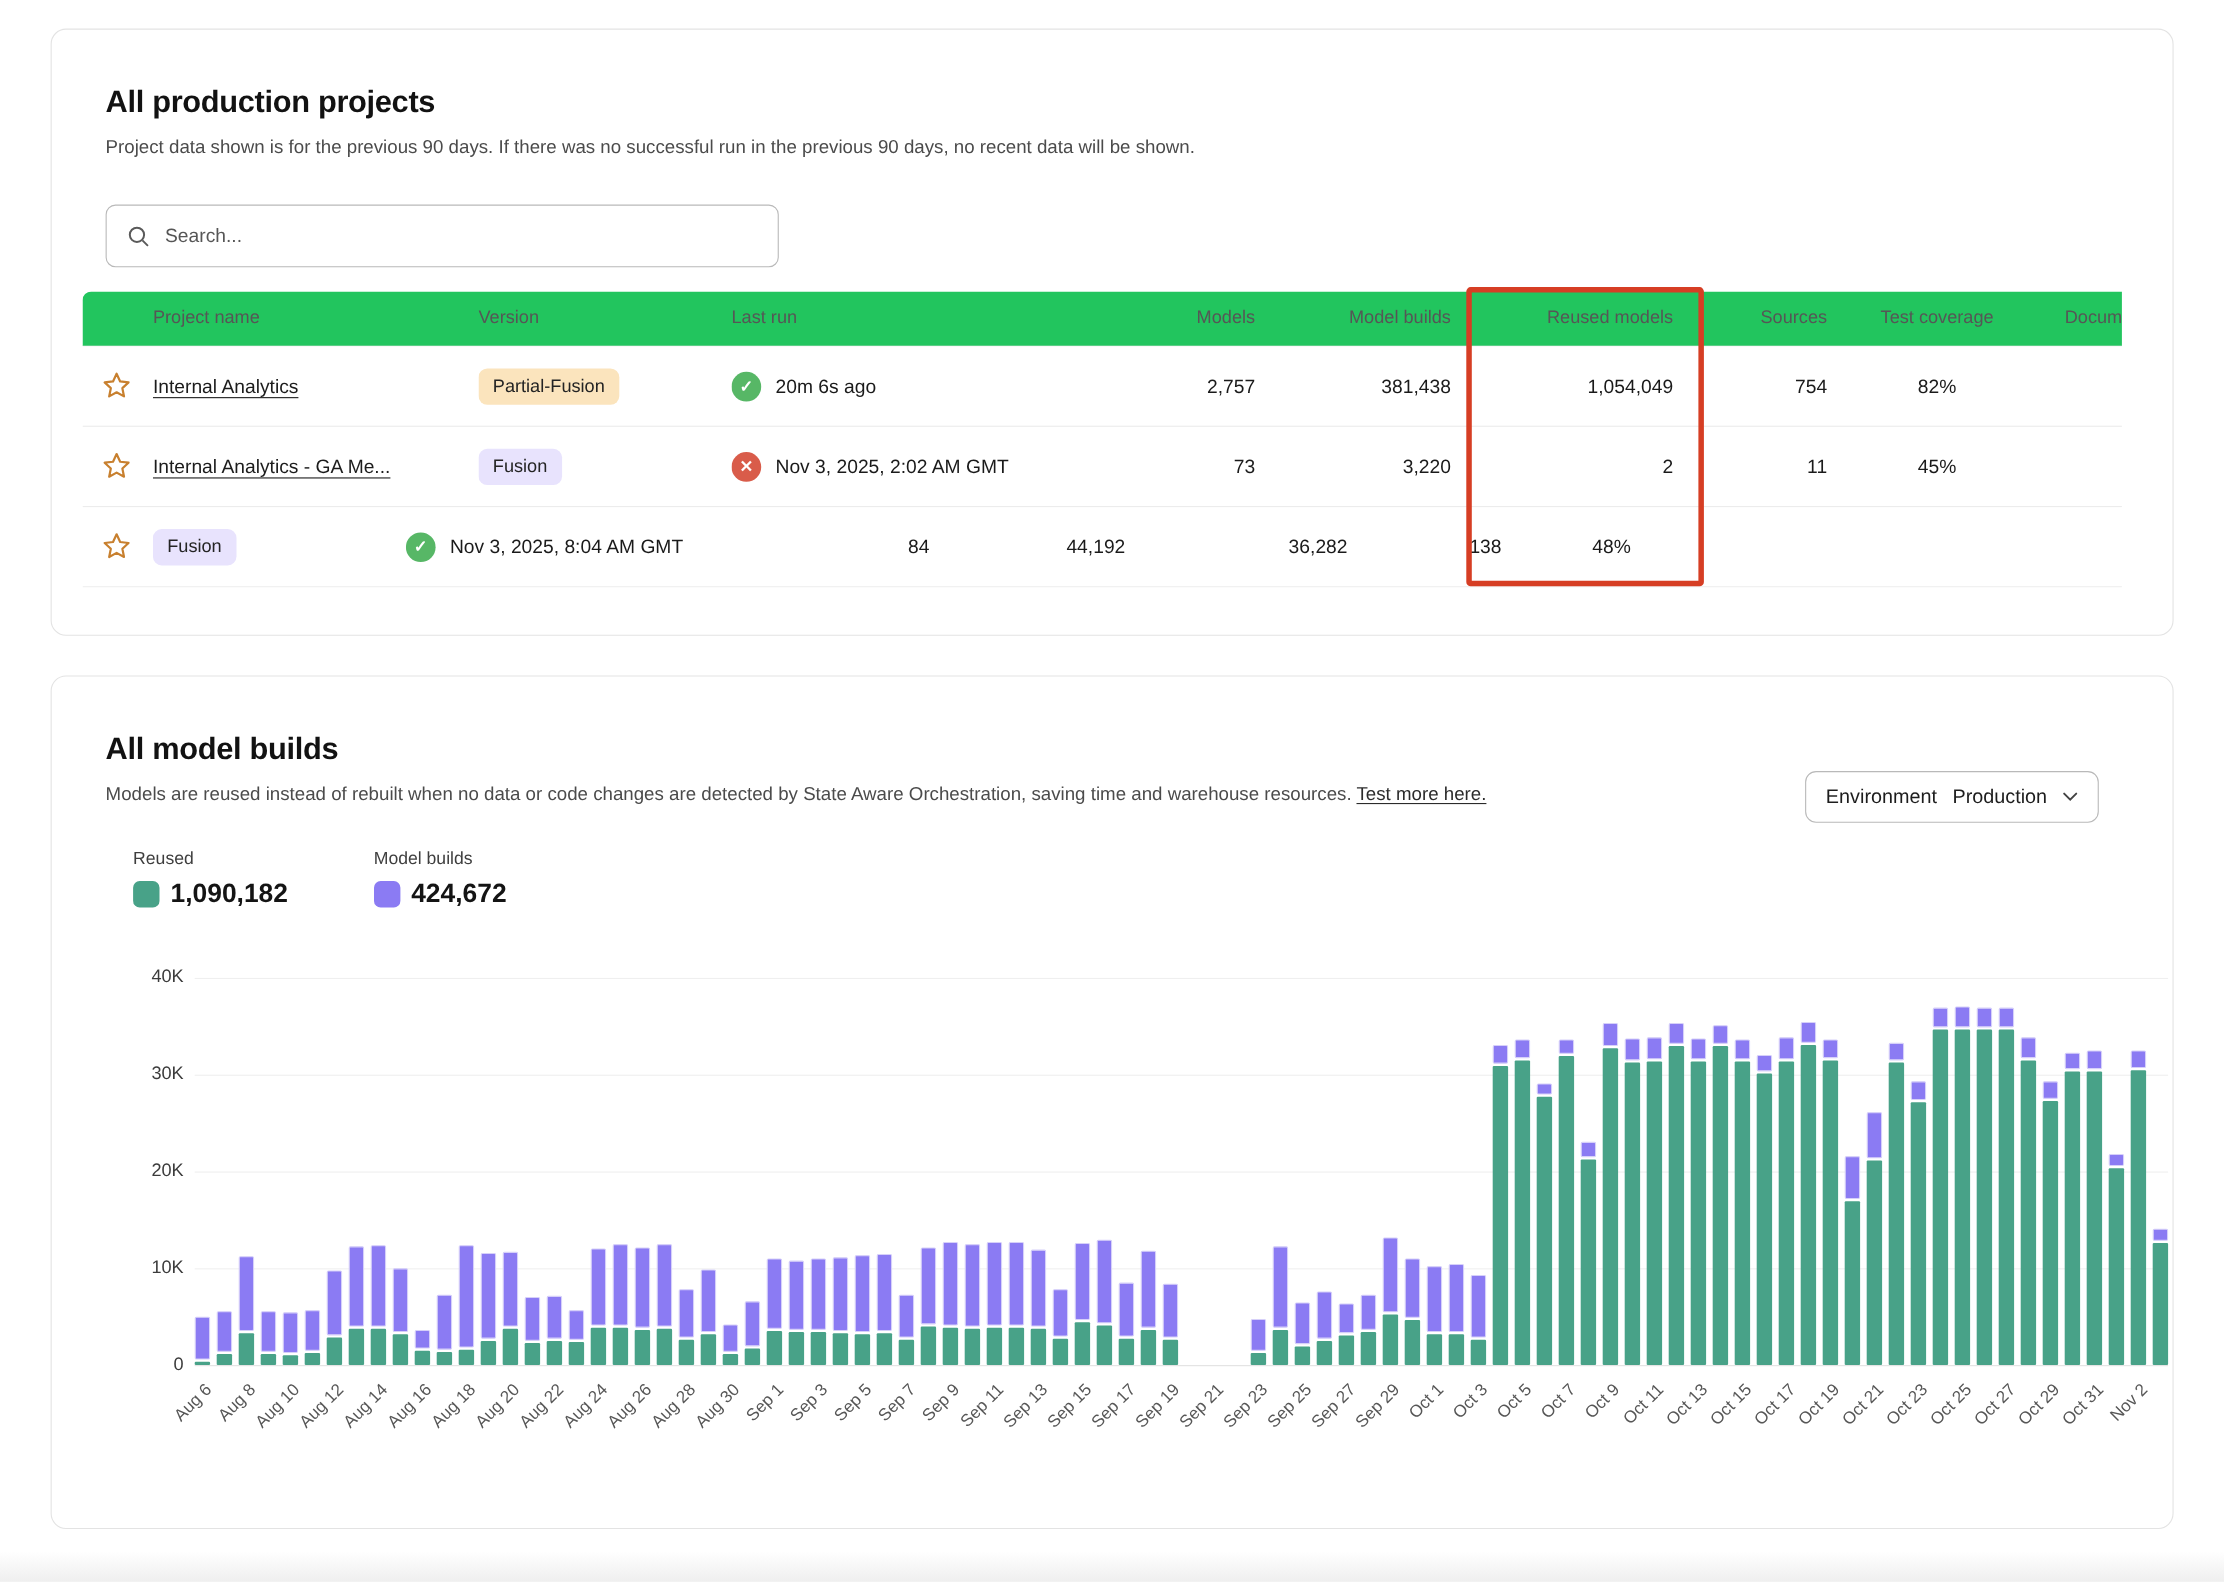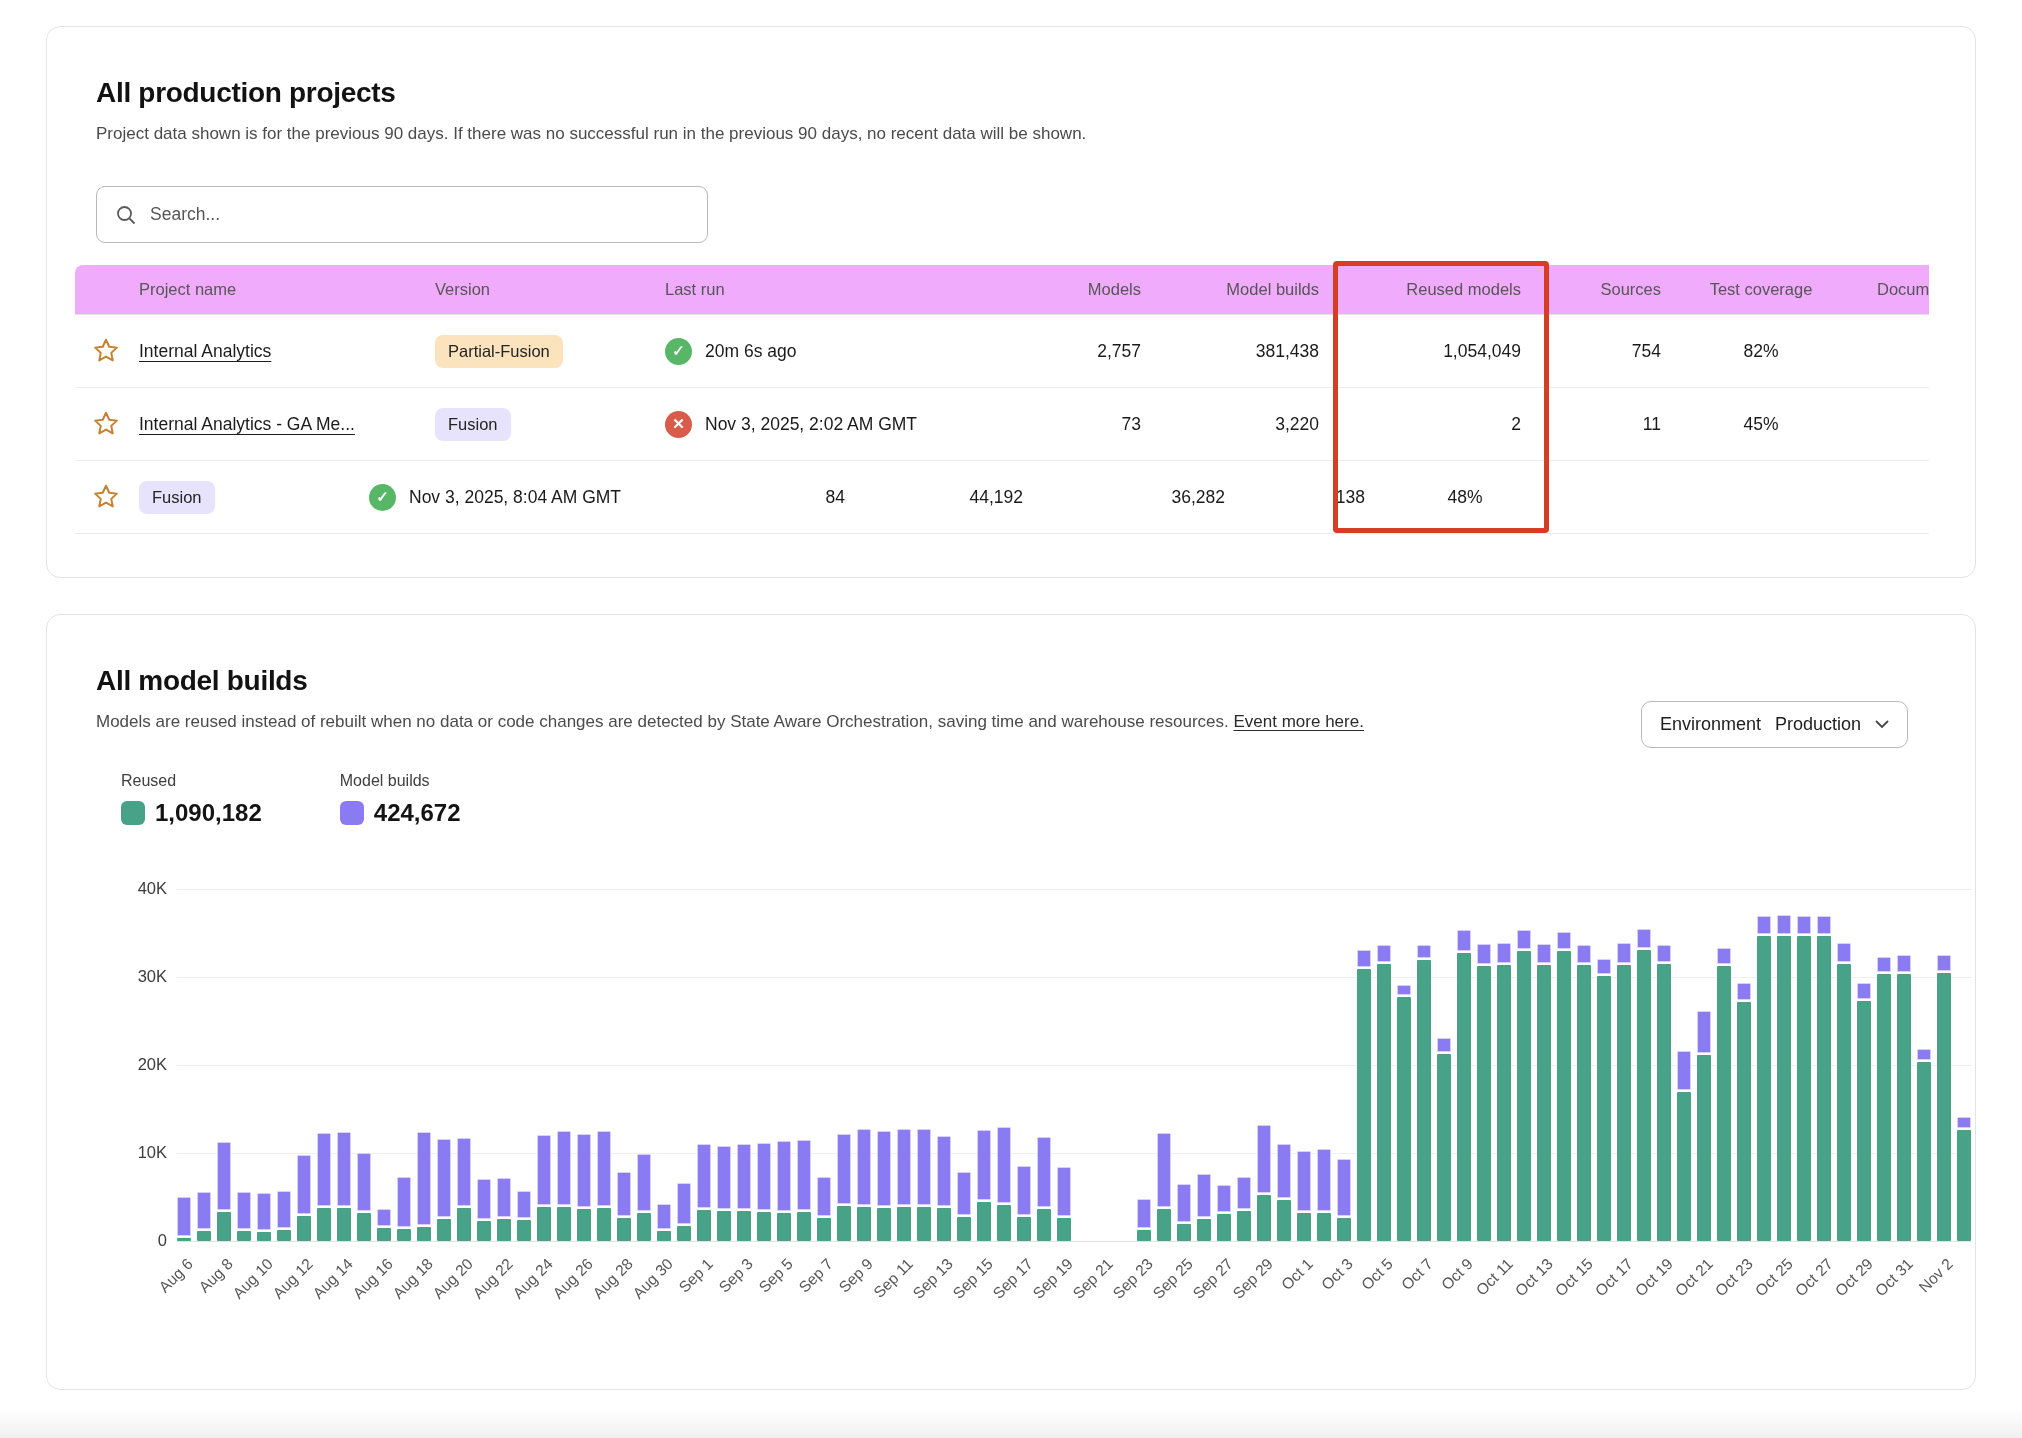--- a/index.html
+++ b/index.html
@@ -19,21 +19,21 @@
   
   .search-box { margin-top: 42px; width: 612px; height: 57px; border: 1.5px solid #b9b9b9;
     border-radius: 9px; display: flex; align-items: center; padding: 0 18px; gap: 13px; background:#fff; }
   .search-box input { border: none; outline: none; font-size: 17.5px; color: #333; width: 100%;
     font-family: "Liberation Sans", sans-serif; background: transparent; }
   .search-box input::placeholder { color: #565656; }
 
   
   .table-wrap { margin: 22px 0 0 28px; width: 1854px; overflow: hidden; }
   .ptable { width: 1946px; }
-  .thead { display: flex; height: 50px; background: #f0abfc; border-radius: 8px 8px 0 0;
+  .thead { display: flex; height: 50px; background: #22c55e; border-radius: 8px 8px 0 0;
     border-bottom: 1px solid #e3e3e3; color: #565656; font-size: 16.5px; }
   .trow { display: flex; height: 73px; border-bottom: 1px solid #ececec; font-size: 17.5px; color: #1a1a1a; }
   .cell { display: flex; align-items: center; overflow: hidden; white-space: nowrap; }
   .c-star   { width: 64px;  padding-left: 16px; }
   .c-name   { width: 296px; }
   .c-ver    { width: 230px; }
   .c-run    { width: 290px; gap: 13px; }
   .c-models { width: 186px; justify-content: flex-end; }
   .c-builds { width: 178px; justify-content: flex-end; }
   .c-reused { width: 202px; justify-content: flex-end; }
@@ -196,21 +196,21 @@
   </div>
 
   <div class="red-box"></div>
 </section>
 
 <section class="card card2">
   <div class="card-head">
     <div class="card-title">All model builds</div>
     <div class="card-sub">
       <span>Models are reused instead of rebuilt when no data or code changes are detected by State Aware Orchestration, saving time and warehouse resources.</span>
-      <a>Event more here.</a>
+      <a>Test more here.</a>
     </div>
   </div>
 
   <button class="env-btn">
     <span>Environment</span>
     <span>Production</span>
     <span style="display:flex;">
       <svg width="14" height="9" viewBox="0 0 14 9" fill="none" stroke="#444" stroke-width="1.8" stroke-linecap="round">
         <polyline points="1.5,1.5 7,7 12.5,1.5"></polyline>
       </svg>

